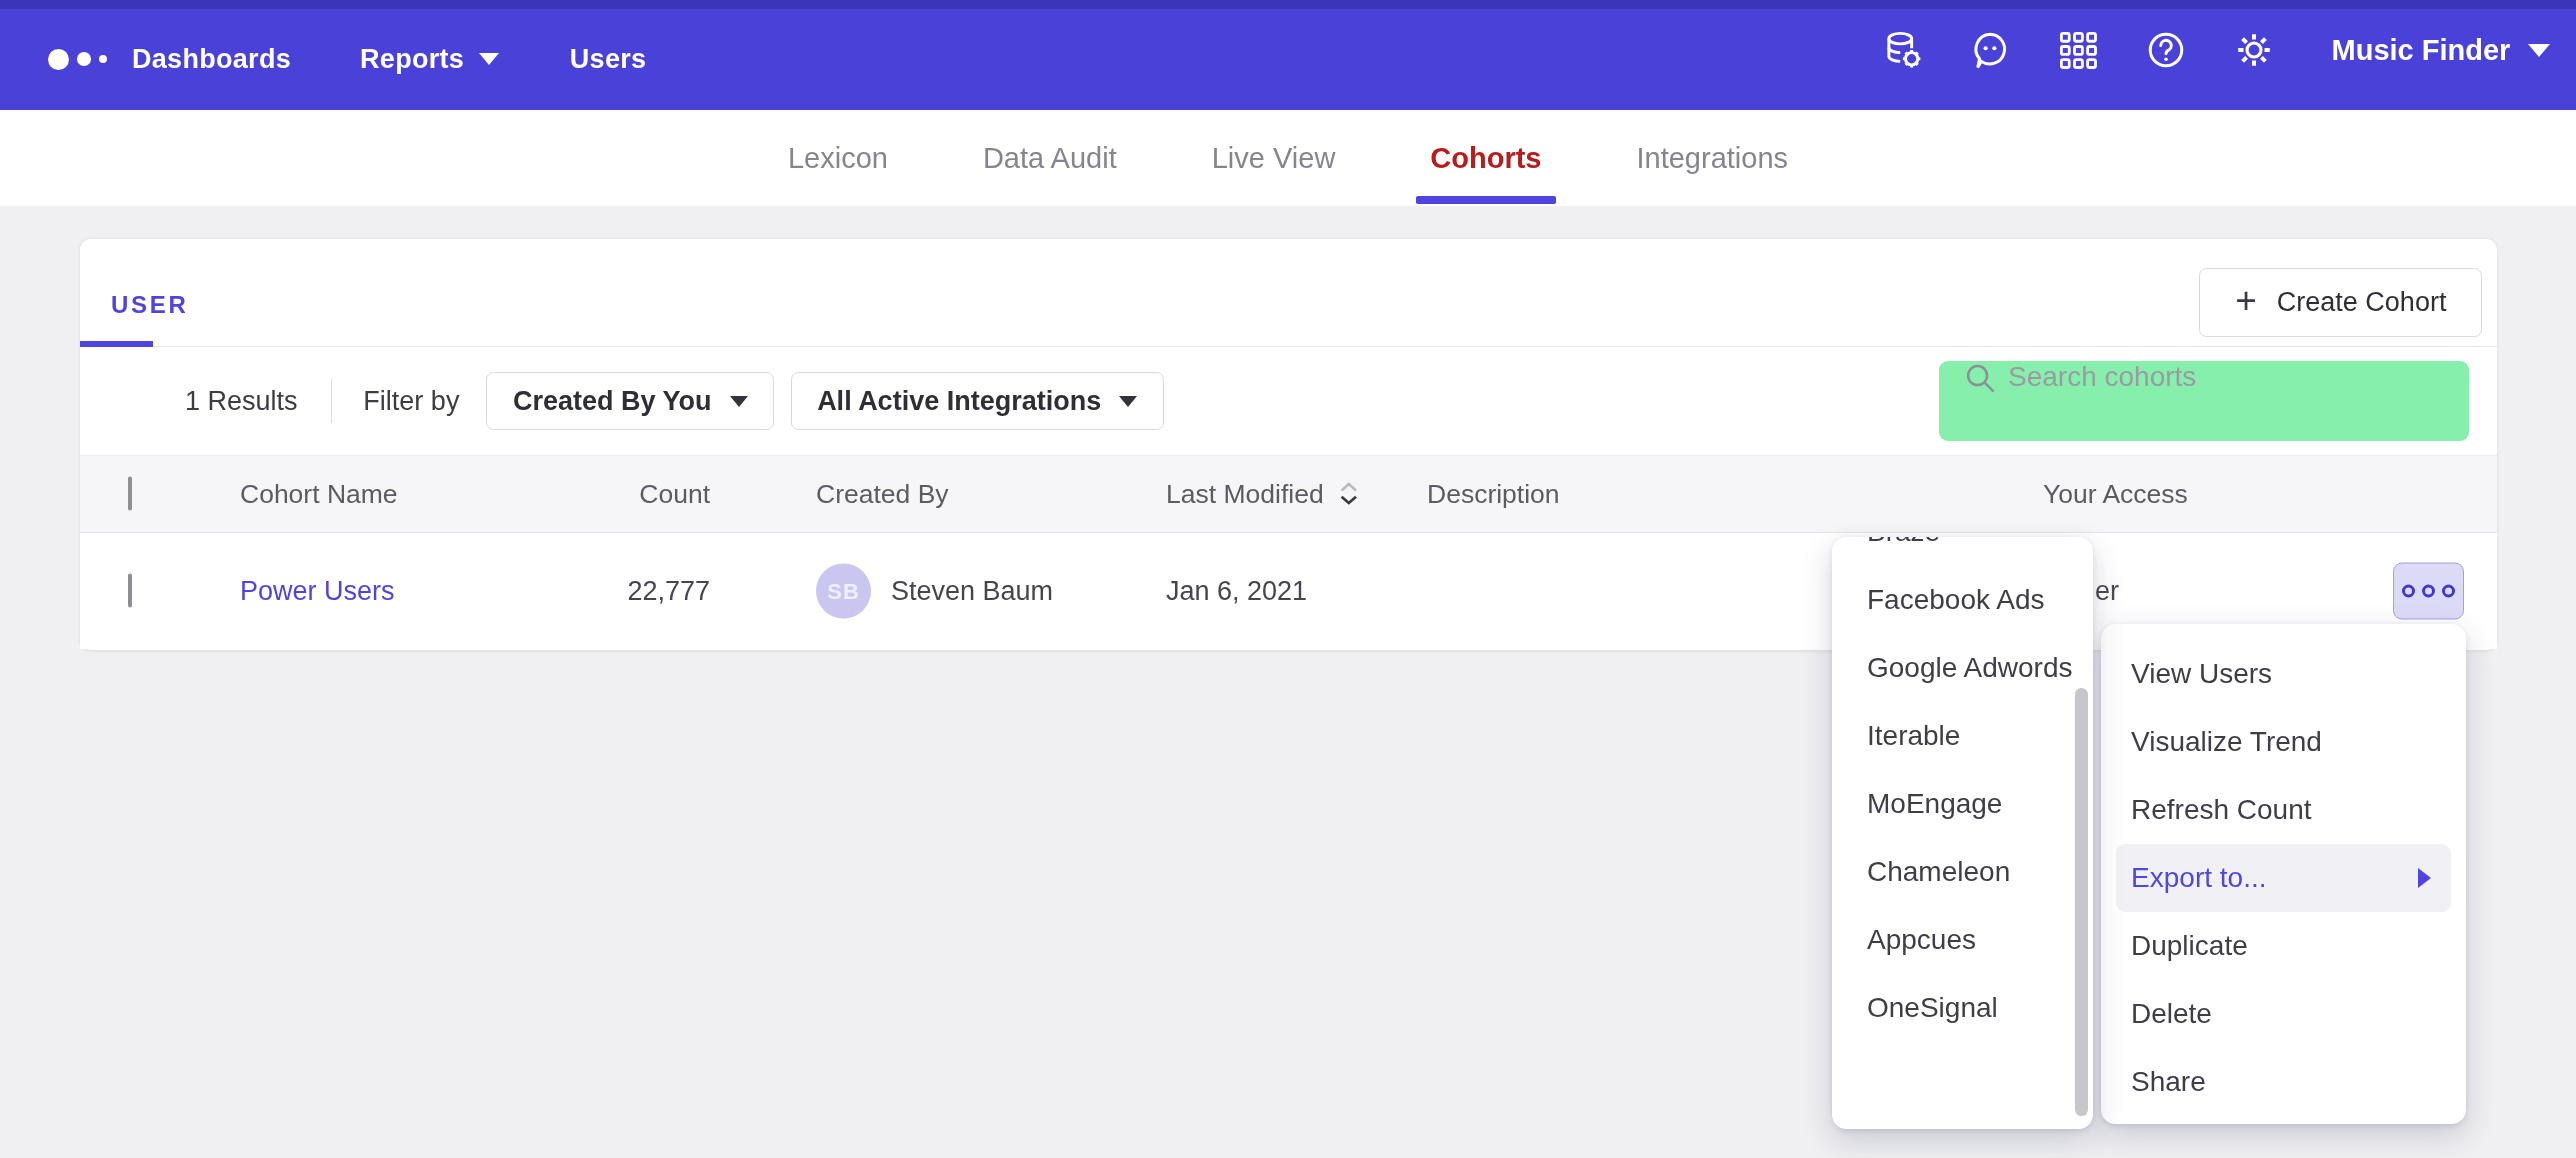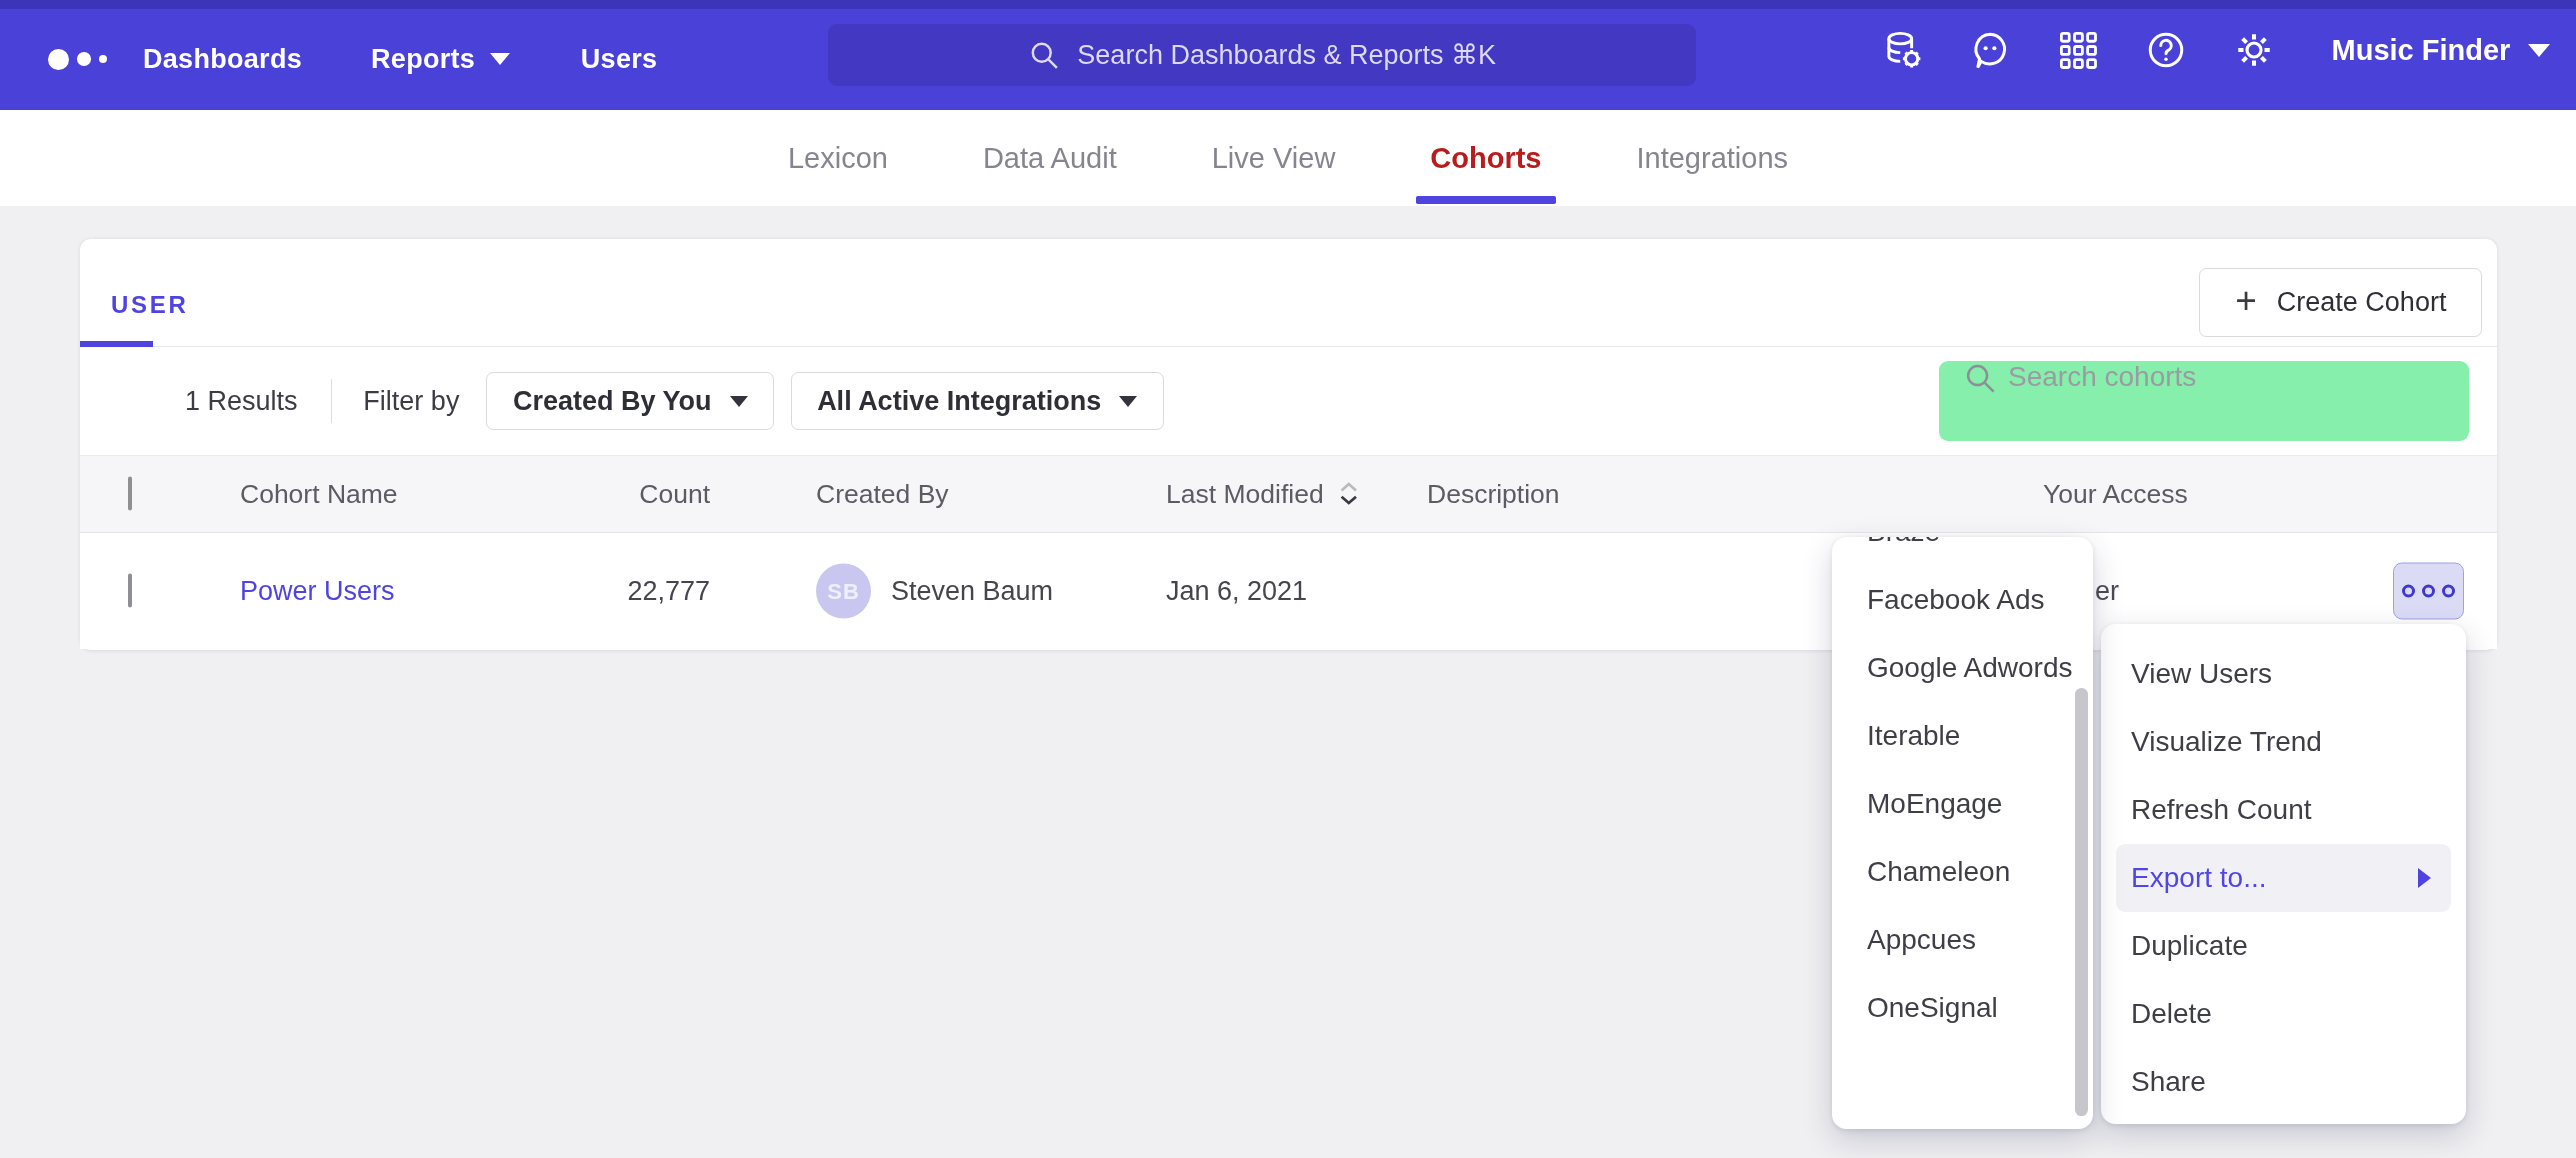--- a/index.html
+++ b/index.html
@@ -13,21 +13,21 @@
 
   
   .navbar { position:absolute; top:0; left:0; width:2576px; height:110px; background:#4a41d9; }
   .navbar::before { content:""; position:absolute; top:0; left:0; right:0; height:9px; background:rgba(20,16,90,.25); }
   .nav-left { position:absolute; left:48px; top:9px; height:100px; display:flex; align-items:center; }
   .logo { display:flex; align-items:center; gap:8.2px; width:84px; }
   .logo .d1 { width:21px; height:21px; border-radius:50%; background:#fff; }
   .logo .d2 { width:13.7px; height:13.7px; border-radius:50%; background:#fff; }
   .logo .d3 { width:8.2px;  height:8.2px;  border-radius:50%; background:#fff; }
   .nav-link { color:#fff; font-size:27px; font-weight:700; letter-spacing:0.3px; display:flex; align-items:center; gap:14.6px; cursor:default; }
-  .nav-link.m1 { margin-left:11px; } .nav-link.m2 { margin-left:69px; } .nav-link.m3 { margin-left:71px; }
+  .nav-link.m1 { } .nav-link.m2 { margin-left:69px; } .nav-link.m3 { margin-left:71px; }
   .caret-down { width:0; height:0; border-left:10px solid transparent; border-right:10px solid transparent; border-top:12px solid #fff; }
   .nav-search {
     position:absolute; left:828px; top:24px; width:868px; height:62px;
     background:#4238c2; border-radius:9px;
     display:flex; align-items:center; justify-content:center; gap:16.4px;
     color:#ddd9f7; font-size:27px;
   }
   .nav-right { position:absolute; right:25.6px; top:9px; height:82px; display:flex; align-items:center; gap:46px; }
   .nav-icon { width:42px; height:42px; display:block; }
   .project { color:#fff; font-size:29px; font-weight:700; margin-left:11px; display:flex; align-items:center; gap:18px; }
@@ -108,27 +108,20 @@
           <span class="d3"></span>
       </div>
       <span class="nav-link m1">Dashboards</span>
       <span class="nav-link m2">
         <span>Reports</span>
         <span class="caret-down"></span>
       </span>
       <span class="nav-link m3">Users</span>
     </div>
 
-    <div class="nav-search">
-      <svg class="nav-icon" style="width:33px;height:33px" viewBox="0 0 48 48" fill="none" stroke="#ddd9f7" stroke-width="3.6">
-        <circle cx="20" cy="20" r="13"></circle>
-          <line x1="30" y1="30" x2="42" y2="42"></line>
-      </svg>
-      <span>Search Dashboards &amp; Reports ⌘K</span>
-    </div>
 
     <div class="nav-right">
       <svg class="nav-icon" viewBox="0 0 48 48" fill="none" stroke="#fff" stroke-width="3.4">
         <ellipse cx="22" cy="11" rx="13" ry="6"></ellipse>
         <path d="M9 11 V31 c0 3.3 5.8 6 13 6"></path>
         <path d="M35 11 V22"></path>
         <path d="M9 21 c0 3.3 5.8 6 13 6"></path>
         <circle cx="35" cy="34" r="7"></circle>
         <g stroke-width="3.4">
           <line x1="35" y1="24" x2="35" y2="27"></line>

